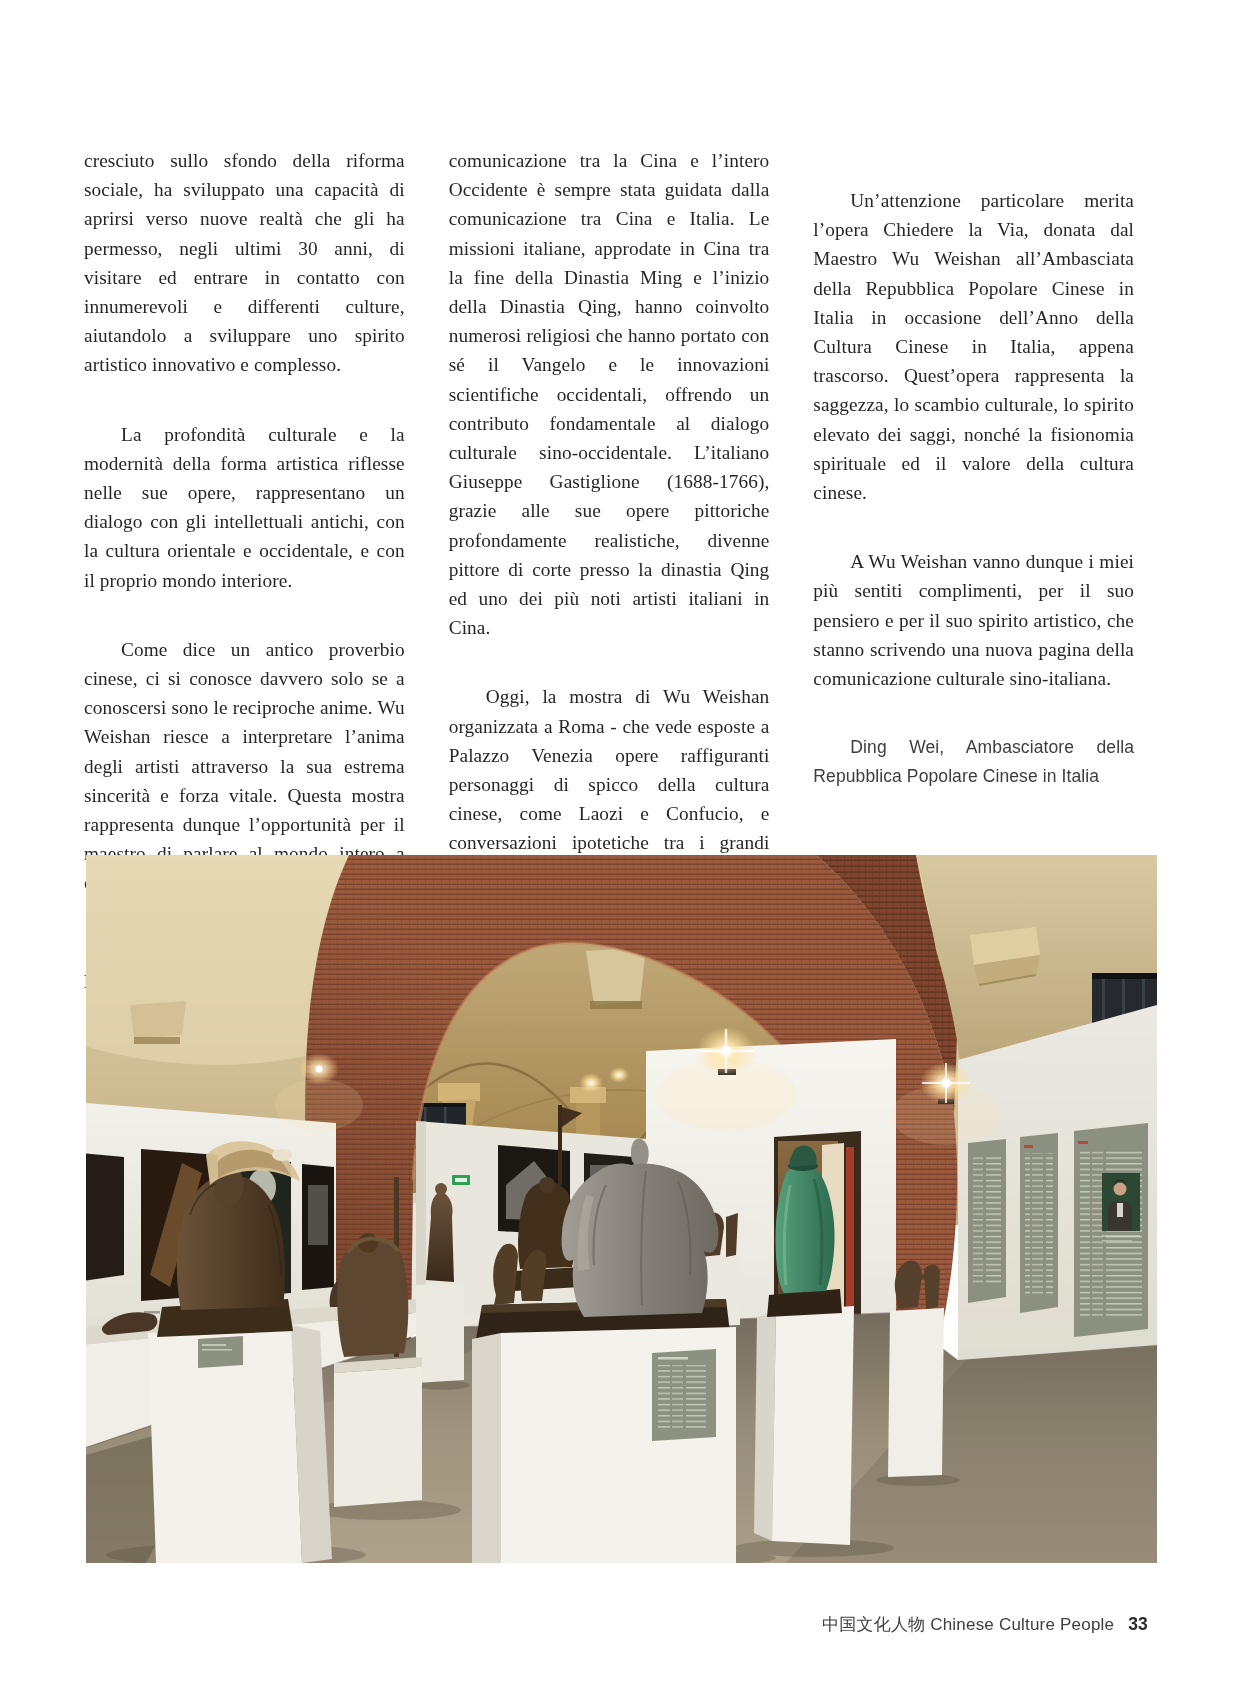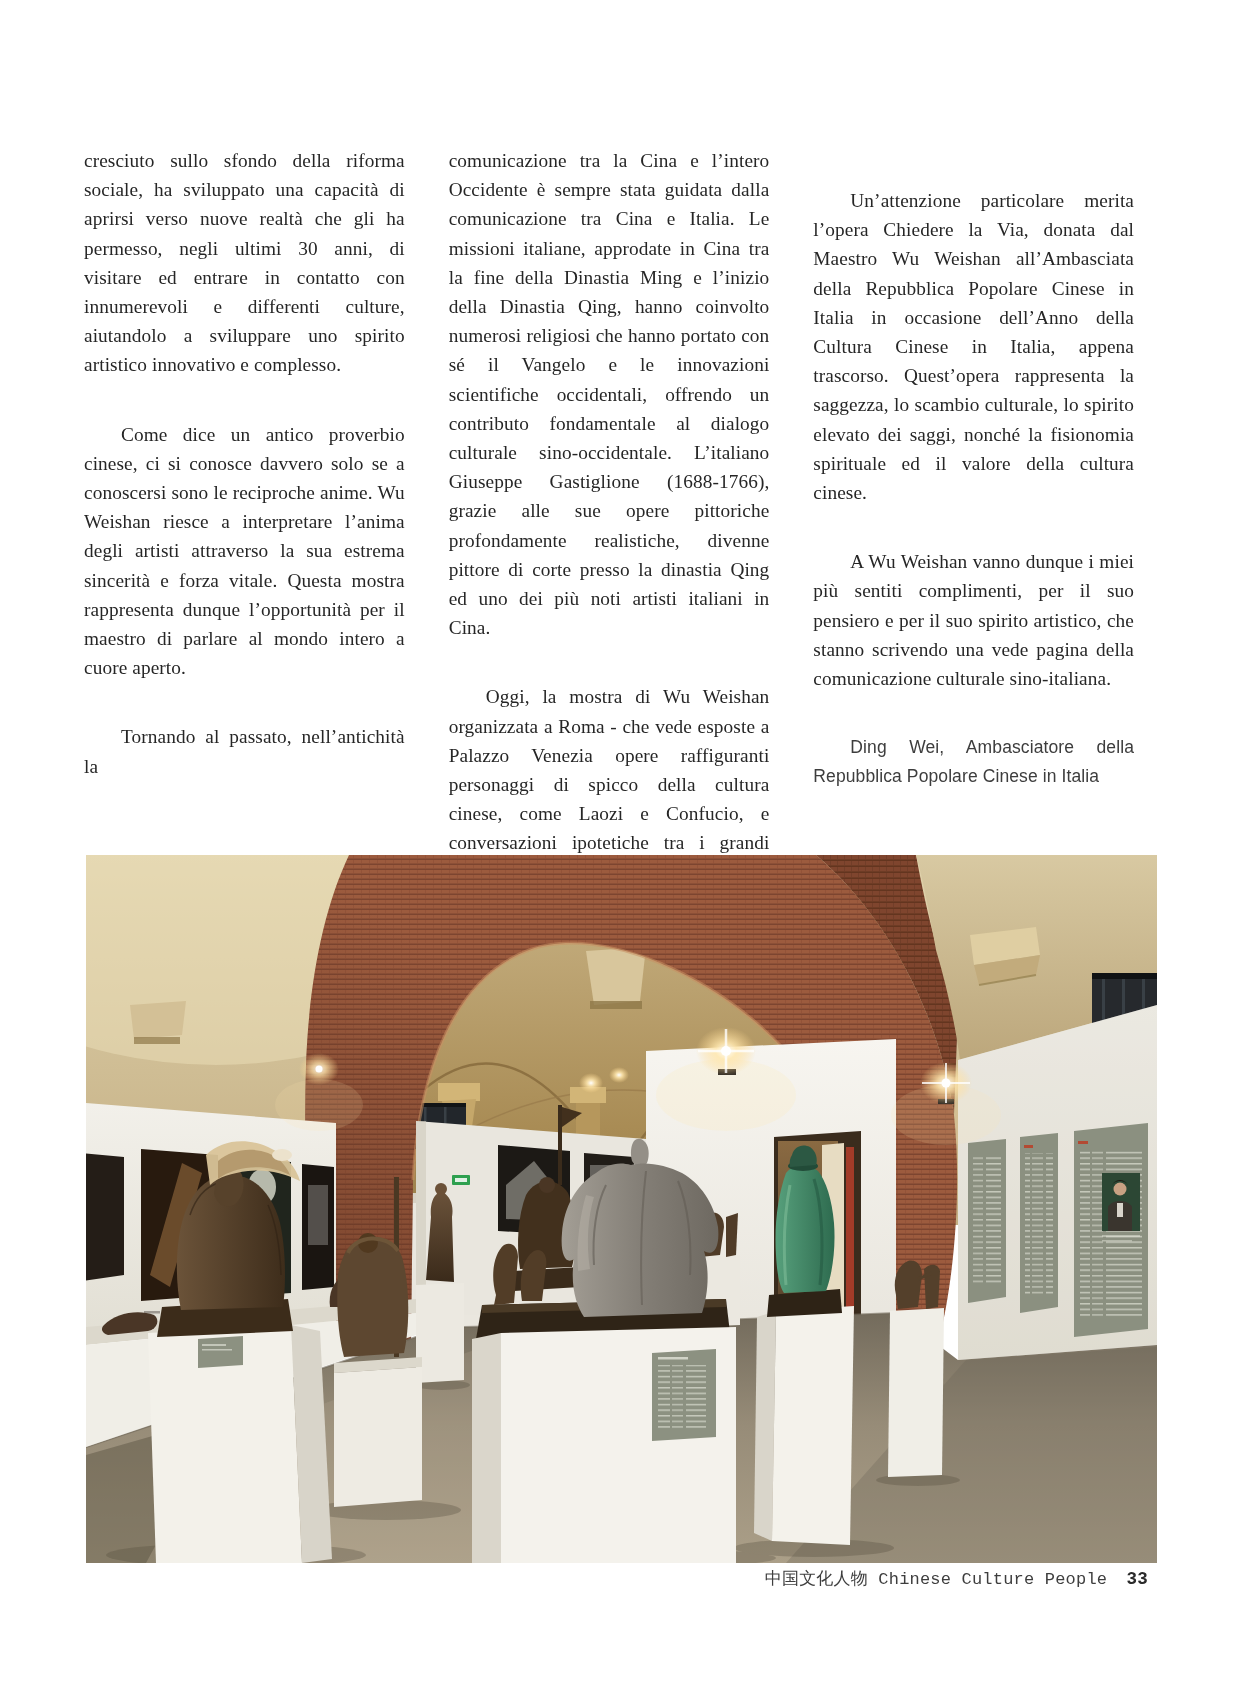--- a/index.html
+++ b/index.html
@@ -27,44 +27,45 @@
   }
 
   
   figure.photo{
     position:absolute;left:86px;top:855px;width:1071px;height:708px;margin:0;
   }
   figure.photo svg{display:block;width:100%;height:100%;}
 
   
   .pfooter{
-    position:absolute;top:1567px;right:92px;
-    font-family:Liberation Mono, monospace;
+    position:absolute;top:1613px;right:92px;
+    font-family:Liberation Sans, sans-serif;
     font-size:17px;color:#3e3e3e;letter-spacing:0.2px;white-space:nowrap;
   }
   .pfooter .pageno{font-weight:700;margin-left:9px;font-size:17.5px;color:#2b2b2b;}
 </style>
 </head>
 <body>
 
 <div class="page">
 
   <main class="article">
     <div class="col">
       <p>cresciuto sullo sfondo della riforma sociale, ha sviluppato una capacità di aprirsi verso nuove realtà che gli ha permesso, negli ultimi 30 anni, di visitare ed entrare in contatto con innumerevoli e differenti culture, aiutandolo a sviluppare uno spirito artistico innovativo e complesso.</p>
+      <p class="ind">La profondità culturale e la modernità della forma artistica riflesse nelle sue opere, rappresentano un dialogo con gli intellettuali antichi, con la cultura orientale e occidentale, e con il proprio mondo interiore.</p>
       <p class="ind">Come dice un antico proverbio cinese, ci si conosce davvero solo se a conoscersi sono le reciproche anime. Wu Weishan riesce a interpretare l’anima degli artisti attraverso la sua estrema sincerità e forza vitale. Questa mostra rappresenta dunque l’opportunità per il maestro di parlare al mondo intero a cuore aperto.</p>
       <p class="ind">Tornando al passato, nell’antichità la</p>
     </div>
     <div class="col">
       <p>comunicazione tra la Cina e l’intero Occidente è sempre stata guidata dalla comunicazione tra Cina e Italia. Le missioni italiane, approdate in Cina tra la fine della Dinastia Ming e l’inizio della Dinastia Qing, hanno coinvolto numerosi religiosi che hanno portato con sé il Vangelo e le innovazioni scientifiche occidentali, offrendo un contributo fondamentale al dialogo culturale sino-occidentale. L’italiano Giuseppe Gastiglione (1688-1766), grazie alle sue opere pittoriche profondamente realistiche, divenne pittore di corte presso la dinastia Qing ed uno dei più noti artisti italiani in Cina.</p>
       <p class="ind">Oggi, la mostra di Wu Weishan organizzata a Roma - che vede esposte a Palazzo Venezia opere raffiguranti personaggi di spicco della cultura cinese, come Laozi e Confucio, e conversazioni ipotetiche tra i grandi esponenti del mondo culturale orientale e occidentale, come Qi Baishi e Leonardo</p>
     </div>
     <div class="col">
       <p class="ind">Un’attenzione particolare merita l’opera Chiedere la Via, donata dal Maestro Wu Weishan all’Ambasciata della Repubblica Popolare Cinese in Italia in occasione dell’Anno della Cultura Cinese in Italia, appena trascorso. Quest’opera rappresenta la saggezza, lo scambio culturale, lo spirito elevato dei saggi, nonché la fisionomia spirituale ed il valore della cultura cinese.</p>
-      <p class="ind">A Wu Weishan vanno dunque i miei più sentiti complimenti, per il suo pensiero e per il suo spirito artistico, che stanno scrivendo una vede pagina della comunicazione culturale sino-italiana.</p>
+      <p class="ind">A Wu Weishan vanno dunque i miei più sentiti complimenti, per il suo pensiero e per il suo spirito artistico, che stanno scrivendo una nuova pagina della comunicazione culturale sino-italiana.</p>
       <p class="ind sans">Ding Wei, Ambasciatore della Repubblica Popolare Cinese in Italia</p>
     </div>
   </main>
 
   <figure class="photo" aria-label="Exhibition hall with a large brick archway and vaulted ceiling; bronze, silver and green-patina sculptures by Wu Weishan stand on white pedestals, with dark framed artworks on a left white wall and sage-green information panels on the right wall">
     <svg viewBox="0 0 1071 708" preserveAspectRatio="none">
       <defs>
         <linearGradient id="gPlaster" x1="0" y1="0" x2="0" y2="1">
           <stop offset="0" stop-color="#e0d2ac"></stop>
             <stop offset="1" stop-color="#c3ae83"></stop>

